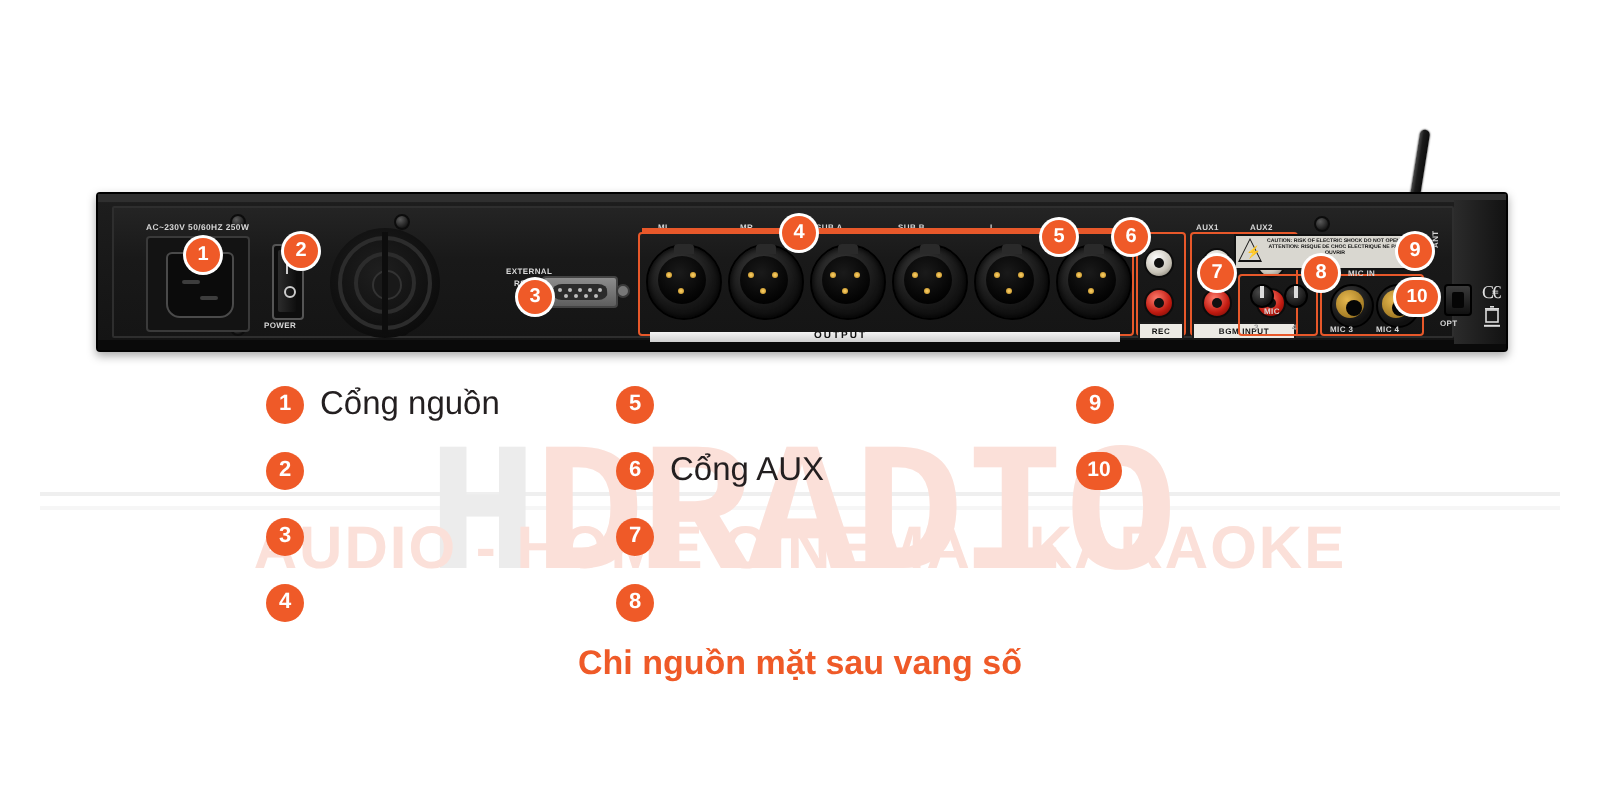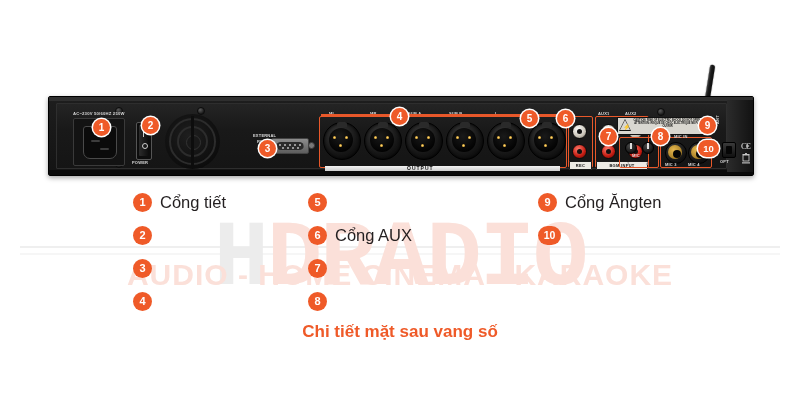--- a/index.html
+++ b/index.html
@@ -411,21 +411,21 @@
     <div class="badge dev" style="left:652px;top:68px;">8</div>
     <div class="badge dev" style="left:699px;top:57px;">9</div>
     <div class="badge dev wide" style="left:698px;top:80px;">10</div>
   </div>
 
   <div class="legend">
 
     <div class="col col1">
       <div class="row">
         <div class="bdg">1</div>
-        <div class="ltxt">Cổng tiết</div>
+        <div class="ltxt">Cổng nguồn</div>
       </div>
       <div class="row">
         <div class="bdg">2</div>
       </div>
       <div class="row">
         <div class="bdg">3</div>
       </div>
       <div class="row">
         <div class="bdg">4</div>
       </div>
@@ -443,24 +443,23 @@
         <div class="bdg">7</div>
       </div>
       <div class="row">
         <div class="bdg">8</div>
       </div>
     </div>
 
     <div class="col col3">
       <div class="row">
         <div class="bdg">9</div>
-        <div class="ltxt">Cổng Ăngten</div>
       </div>
       <div class="row">
         <div class="bdg ten">10</div>
       </div>
     </div>
 
   </div>
 
-  <div class="caption">Chi tiết mặt sau vang số</div>
+  <div class="caption">Chi nguồn mặt sau vang số</div>
 
 </div>
 
 </body></html>

